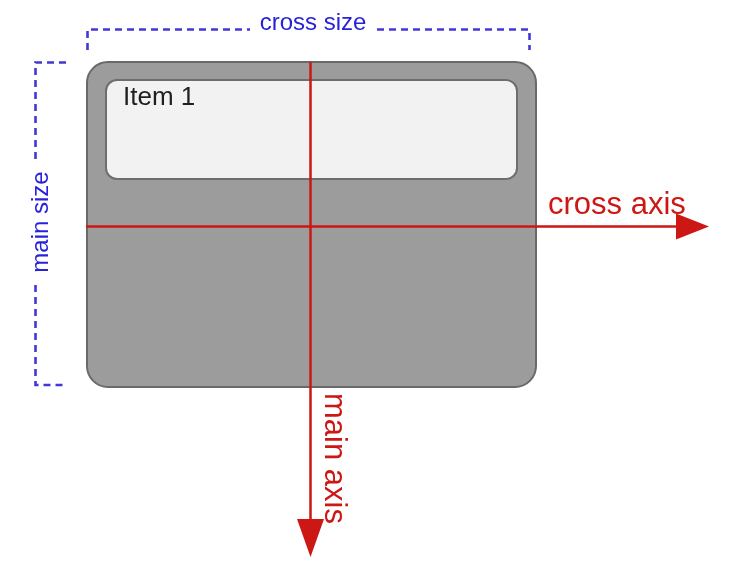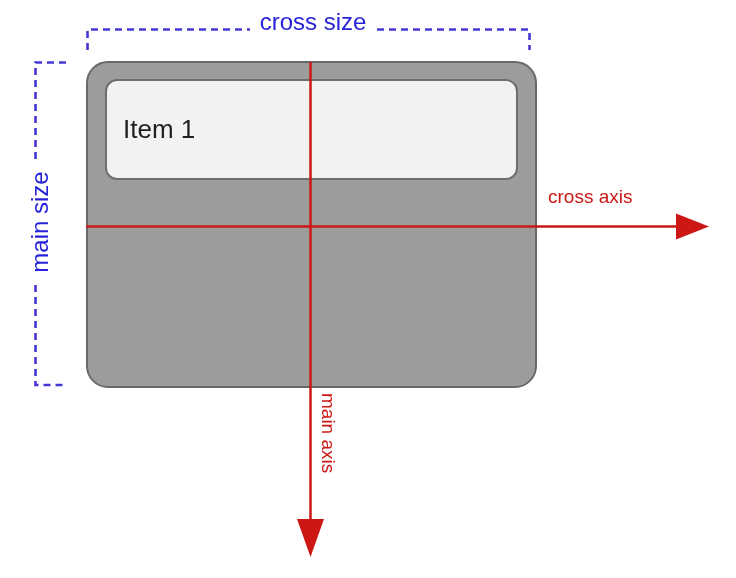--- a/index.html
+++ b/index.html
@@ -31,21 +31,21 @@
     flex-direction: column;
     gap: 16px;
     z-index: 1;
   }
   .flex-item {
     box-sizing: border-box;
     background: var(--item-fill);
     border: 2px solid var(--item-stroke);
     border-radius: 12px;
     display: flex;
-    align-items: center;
+    align-items: flex-start;
     padding-left: 16px;
     font-size: 26px;
     color: var(--item-text);
   }
   .flex-item.item-1 { height: 101px; flex: 0 0 auto; }
   .flex-item.item-2 { flex: 1 1 auto; }
 
   
   .overlay {
     position: absolute;
@@ -54,21 +54,21 @@
     z-index: 2;
     pointer-events: none;
   }
   .axis-line   { stroke: var(--axis-red); stroke-width: 2.5; fill: none; }
   .axis-head   { fill: var(--axis-red); stroke: none; }
   .size-dash   { stroke: var(--dash-blue); stroke-width: 2.6; fill: none; stroke-dasharray: 7 5; }
 
   
   .label { position: absolute; z-index: 3; white-space: nowrap; }
   .label-blue { color: var(--size-blue); font-size: 24px; }
-  .label-red  { color: var(--axis-red);  font-size: 19px; }
+  .label-red  { color: var(--axis-red);  font-size: 31px; }
   .cross-size-label {
     left: 233px; top: 8px; width: 160px; text-align: center;
   }
   .main-size-label {
     left: -20px; top: 208px; width: 120px; height: 28px;
     text-align: center; transform: rotate(-90deg);
   }
   .cross-axis-label {
     left: 548px; top: 186px;
   }

